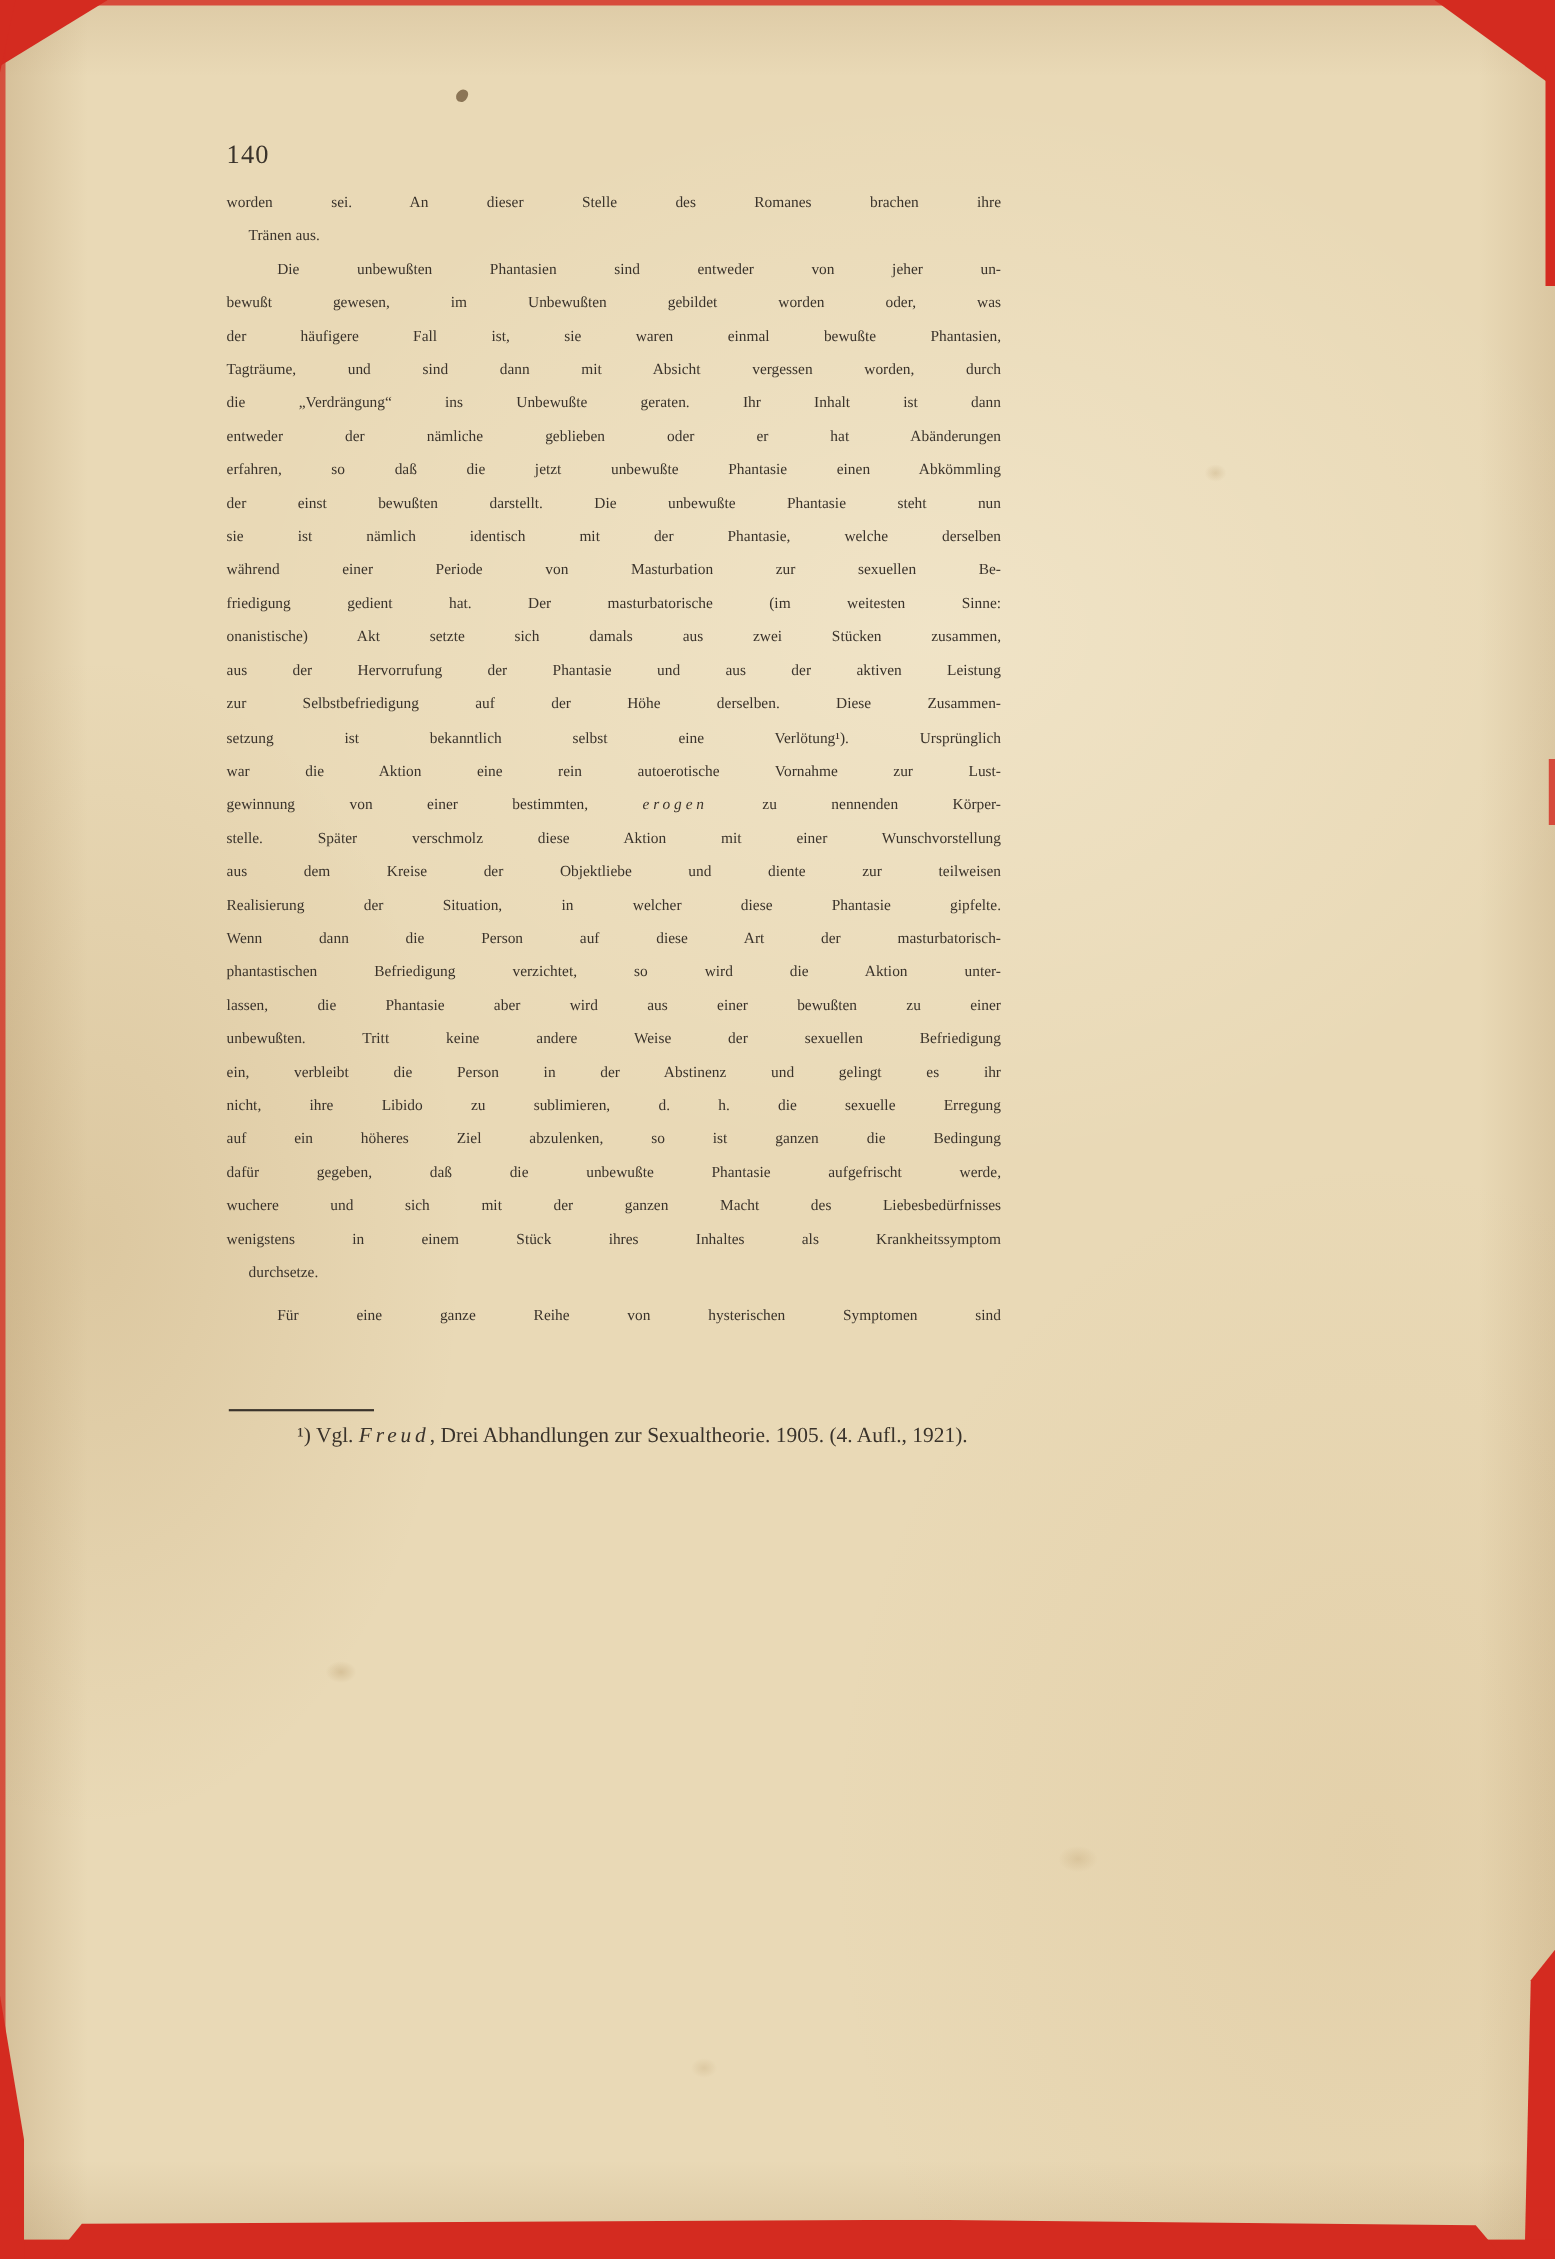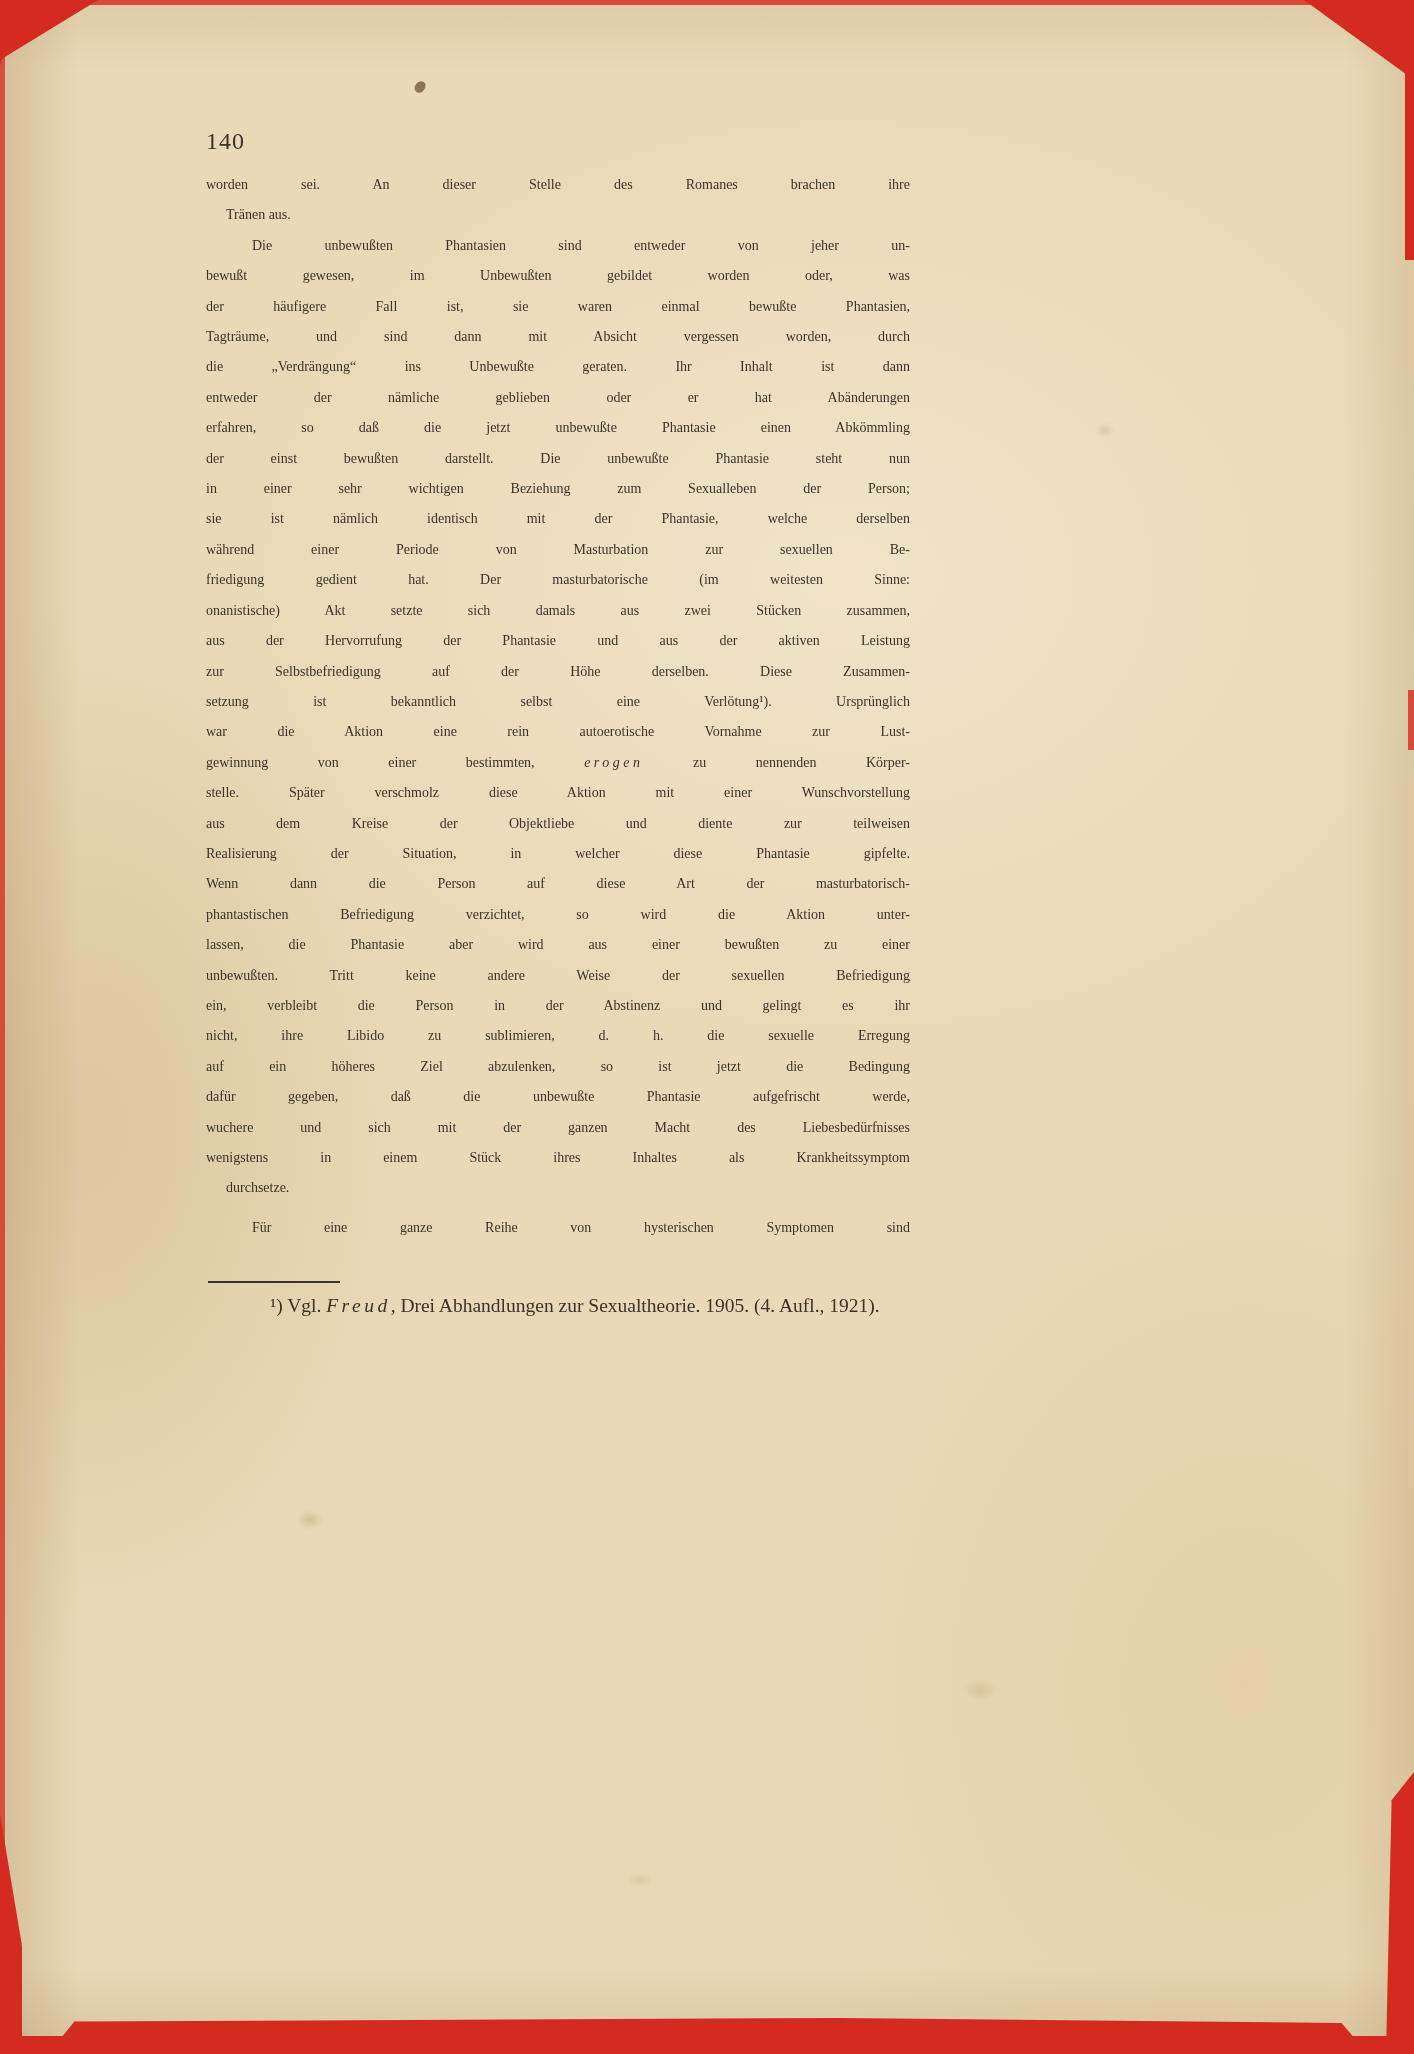--- a/index.html
+++ b/index.html
@@ -120,40 +120,39 @@
       </div>
       <div class="paragraph">
         <div class="line first">Die unbewußten Phantasien sind entweder von jeher un-</div>
         <div class="line">bewußt gewesen, im Unbewußten gebildet worden oder, was</div>
         <div class="line">der häufigere Fall ist, sie waren einmal bewußte Phantasien,</div>
         <div class="line">Tagträume, und sind dann mit Absicht vergessen worden, durch</div>
         <div class="line">die „Verdrängung“ ins Unbewußte geraten. Ihr Inhalt ist dann</div>
         <div class="line">entweder der nämliche geblieben oder er hat Abänderungen</div>
         <div class="line">erfahren, so daß die jetzt unbewußte Phantasie einen Abkömmling</div>
         <div class="line">der einst bewußten darstellt. Die unbewußte Phantasie steht nun</div>
-        <div class="line">in einer sehr wichtigen Beziehung zum Sexualleben der Person;</div>
         <div class="line">sie ist nämlich identisch mit der Phantasie, welche derselben</div>
         <div class="line">während einer Periode von Masturbation zur sexuellen Be-</div>
         <div class="line">friedigung gedient hat. Der masturbatorische (im weitesten Sinne:</div>
         <div class="line">onanistische) Akt setzte sich damals aus zwei Stücken zusammen,</div>
         <div class="line">aus der Hervorrufung der Phantasie und aus der aktiven Leistung</div>
         <div class="line">zur Selbstbefriedigung auf der Höhe derselben. Diese Zusammen-</div>
         <div class="line">setzung ist bekanntlich selbst eine Verlötung¹). Ursprünglich</div>
         <div class="line">war die Aktion eine rein autoerotische Vornahme zur Lust-</div>
         <div class="line">gewinnung von einer bestimmten, <span class="sperr">erogen</span> zu nennenden Körper-</div>
         <div class="line">stelle. Später verschmolz diese Aktion mit einer Wunschvorstellung</div>
         <div class="line">aus dem Kreise der Objektliebe und diente zur teilweisen</div>
         <div class="line">Realisierung der Situation, in welcher diese Phantasie gipfelte.</div>
         <div class="line">Wenn dann die Person auf diese Art der masturbatorisch-</div>
         <div class="line">phantastischen Befriedigung verzichtet, so wird die Aktion unter-</div>
         <div class="line">lassen, die Phantasie aber wird aus einer bewußten zu einer</div>
         <div class="line">unbewußten. Tritt keine andere Weise der sexuellen Befriedigung</div>
         <div class="line">ein, verbleibt die Person in der Abstinenz und gelingt es ihr</div>
         <div class="line">nicht, ihre Libido zu sublimieren, d. h. die sexuelle Erregung</div>
-        <div class="line">auf ein höheres Ziel abzulenken, so ist jetzt die Bedingung</div>
+        <div class="line">auf ein höheres Ziel abzulenken, so ist ganzen die Bedingung</div>
         <div class="line">dafür gegeben, daß die unbewußte Phantasie aufgefrischt werde,</div>
         <div class="line">wuchere und sich mit der ganzen Macht des Liebesbedürfnisses</div>
         <div class="line">wenigstens in einem Stück ihres Inhaltes als Krankheitssymptom</div>
         <div class="line short">durchsetze.</div>
       </div>
       <div class="paragraph">
         <div class="line first">Für eine ganze Reihe von hysterischen Symptomen sind</div>
       </div>
     </div>
 

